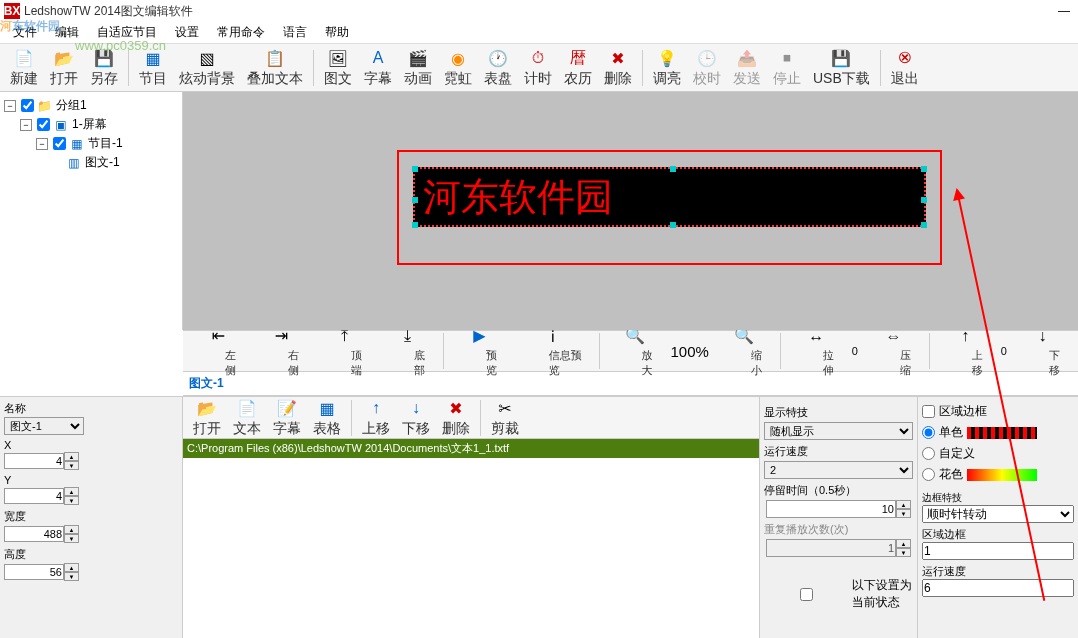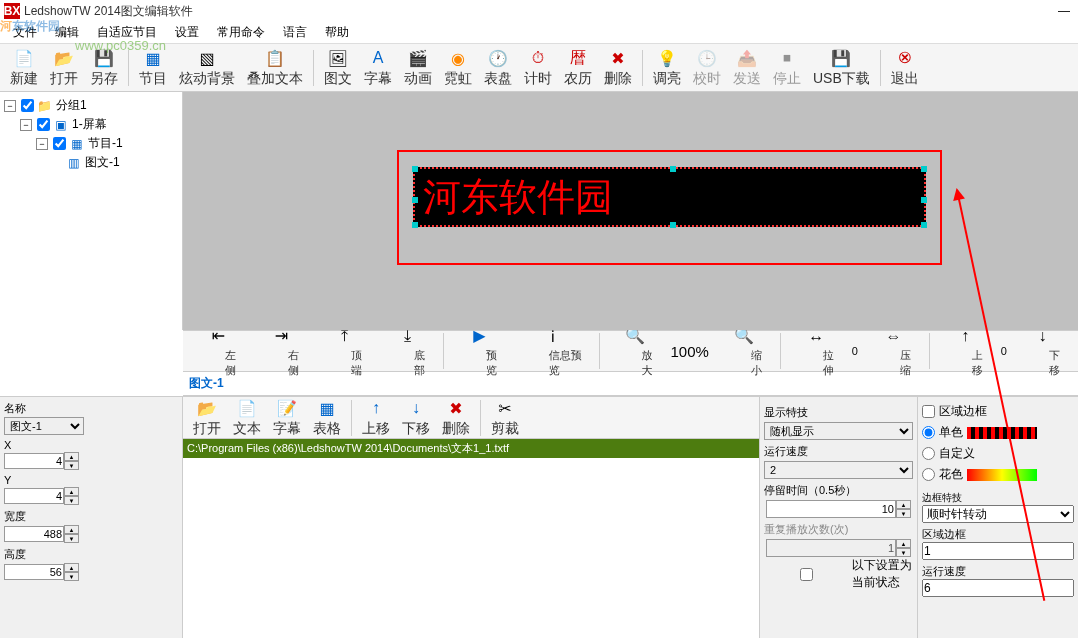--- a/index.html
+++ b/index.html
@@ -61,21 +61,21 @@
     
     .file-panel { flex: 1; display: flex; flex-direction: column; border-right: 1px solid #ccc; }
     .file-toolbar { height: 42px; background: #f5f5f5; display: flex; align-items: center; padding: 2px 4px; border-bottom: 1px solid #ccc; }
     .file-list { flex: 1; background: #fff; }
     .file-item { background: #4d7c0f; color: #fff; padding: 2px 4px; font-size: 11px; cursor: pointer; }
     
     .effect-panel { width: 158px; border-right: 1px solid #ccc; background: #f0f0f0; padding: 4px; }
     .effect-panel label { display: block; font-size: 11px; margin-bottom: 2px; margin-top: 4px; }
     .effect-panel select, .effect-panel input { width: 100%; font-size: 11px; padding: 1px; border: 1px solid #999; }
     .effect-panel .disabled-label { color: #888; }
-    .chk-row { display: flex; align-items: center; gap: 3px; margin-top: 0; }
+    .chk-row { display: flex; align-items: center; gap: 3px; margin-top: 20px; }
     
     .border-panel { width: 160px; background: #f0f0f0; padding: 4px; }
     .radio-row { display: flex; align-items: center; gap: 4px; padding: 2px 0; font-size: 11px; }
     .color-sample { width: 70px; height: 12px; display: inline-block; }
     .cs-red { background: repeating-linear-gradient(90deg,#f00 0 4px,#000 4px 8px); }
     .cs-multi { background: linear-gradient(90deg,#f00,#ff0,#0f0); }
     
     .spinner-inline { display: flex; justify-content: center; }
     .spinner-inline input { text-align: right; width: 130px; }
   </style>

